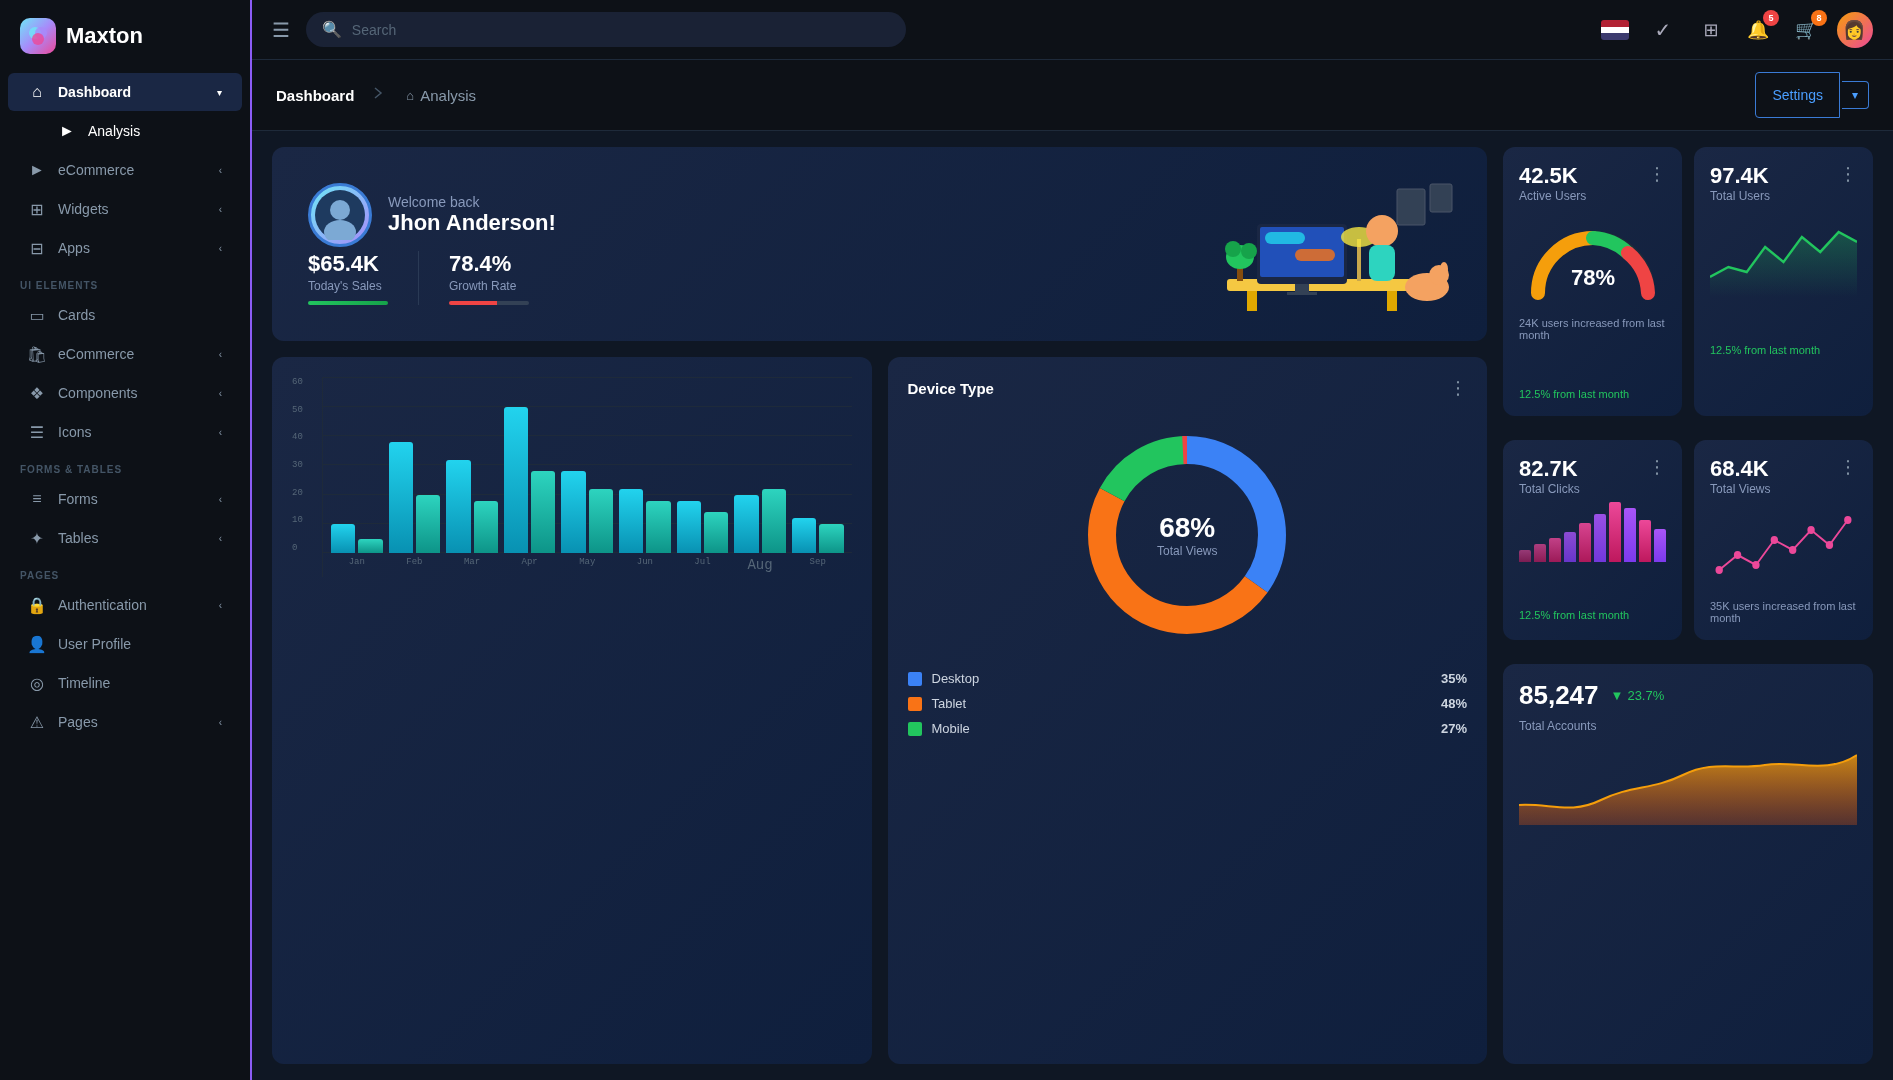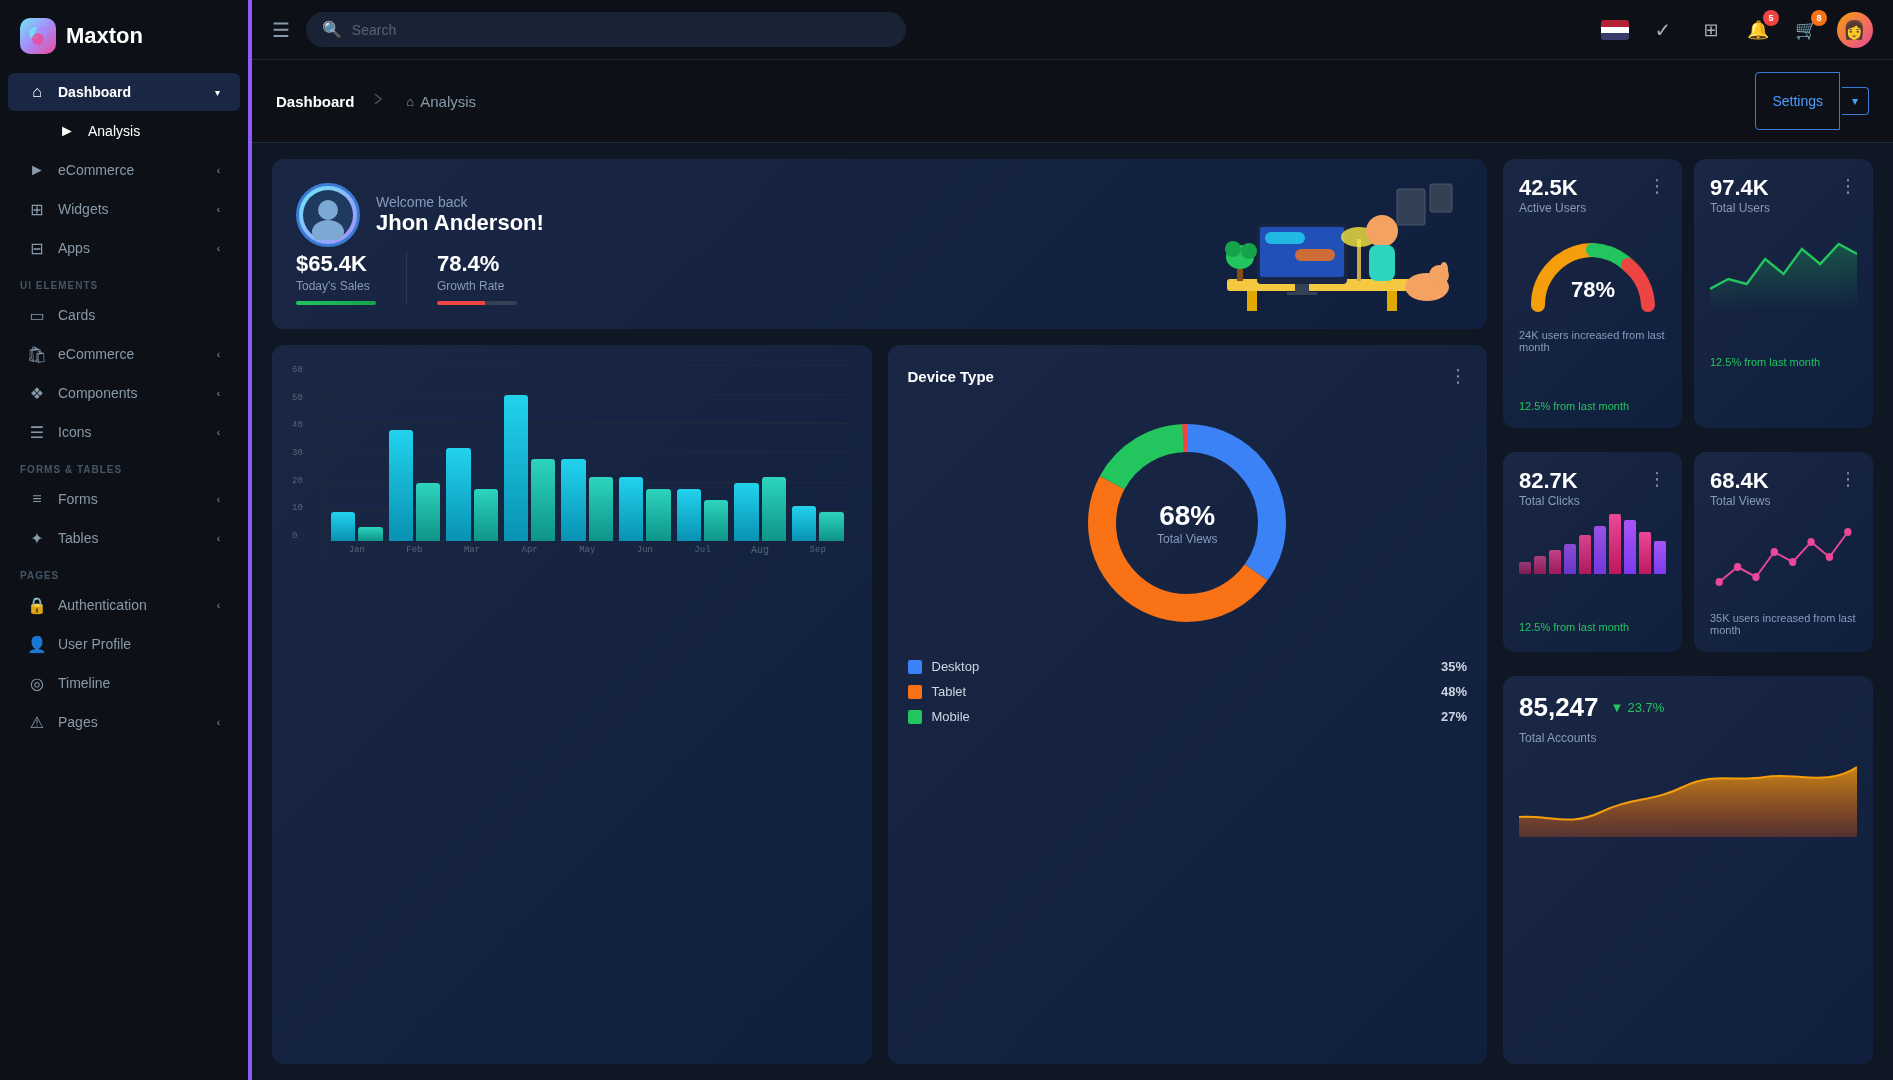--- a/index.html
+++ b/index.html
@@ -1,19 +1,19 @@
 <!DOCTYPE html>
 <html><head>
   <meta charset="utf-8">
   <style>
     * { margin: 0; padding: 0; box-sizing: border-box; }
     body { font-family: 'Segoe UI', Arial, sans-serif; background: #0d1117; color: #fff; display: flex; height: 1080px; width: 1893px; overflow: hidden; }
 
     
-    .sidebar { width: 252px; background: #0d1117; border-right: 4px solid #8b5cf6; display: flex; flex-direction: column; padding: 0; flex-shrink: 0; }
+    .sidebar { width: 252px; background: #0d1117; border-right: 2px solid #8b5cf6; display: flex; flex-direction: column; padding: 0; flex-shrink: 0; }
     .sidebar-logo { display: flex; align-items: center; gap: 10px; padding: 18px 20px; }
     .logo-icon { width: 36px; height: 36px; background: linear-gradient(135deg, #6ee7f7, #a78bfa, #ec4899); border-radius: 10px; display: flex; align-items: center; justify-content: center; }
     .logo-text { font-size: 22px; font-weight: 700; color: #fff; }
     .sidebar-nav { flex: 1; overflow-y: auto; padding-bottom: 20px; }
     .nav-item { display: flex; align-items: center; padding: 10px 20px; cursor: pointer; color: #8899aa; font-size: 14px; gap: 12px; border-radius: 6px; margin: 1px 8px; transition: background 0.2s; position: relative; }
     .nav-item.active { background: #1a2744; color: #fff; }
     .nav-item.active .nav-label { color: #fff; font-weight: 600; }
     .nav-item .nav-icon { width: 18px; height: 18px; display: flex; align-items: center; justify-content: center; font-size: 16px; }
     .nav-item .nav-arrow { margin-left: auto; font-size: 10px; }
     .nav-section-label { padding: 12px 20px 4px; font-size: 10px; color: #445566; letter-spacing: 1px; font-weight: 600; text-transform: uppercase; }
@@ -33,29 +33,29 @@
     .header-icon { width: 36px; height: 36px; border-radius: 50%; display: flex; align-items: center; justify-content: center; cursor: pointer; position: relative; font-size: 18px; color: #8899aa; }
     .badge { position: absolute; top: -2px; right: -2px; width: 16px; height: 16px; border-radius: 50%; font-size: 9px; display: flex; align-items: center; justify-content: center; font-weight: 700; }
     .badge-red { background: #ef4444; color: #fff; }
     .badge-orange { background: #f97316; color: #fff; }
     .flag-icon { width: 28px; height: 20px; border-radius: 3px; background: linear-gradient(180deg, #b22234 33%, #fff 33%, #fff 66%, #3c3b6e 66%); }
     .avatar { width: 36px; height: 36px; border-radius: 50%; background: linear-gradient(135deg, #f59e0b, #ec4899); overflow: hidden; display: flex; align-items: center; justify-content: center; font-size: 18px; }
     .breadcrumb { display: flex; align-items: center; padding: 12px 24px; gap: 16px; border-bottom: 1px solid #1e2a3a; background: #0d1117; }
     .breadcrumb-item { font-size: 15px; color: #8899aa; cursor: pointer; }
     .breadcrumb-item.active { color: #fff; font-weight: 600; }
     .breadcrumb-settings { margin-left: auto; display: flex; align-items: center; gap: 2px; }
-    .settings-btn { background: transparent; border: 1px solid #3a7bd5; color: #4a9eff; padding: 20px 16px; border-radius: 4px 0 0 4px; cursor: pointer; font-size: 14px; }
+    .settings-btn { background: transparent; border: 1px solid #3a7bd5; color: #4a9eff; padding: 14px 16px; border-radius: 4px 0 0 4px; cursor: pointer; font-size: 14px; }
     .settings-btn-arrow { background: transparent; border: 1px solid #3a7bd5; border-left: none; color: #4a9eff; padding: 6px 10px; border-radius: 0 4px 4px 0; cursor: pointer; font-size: 12px; }
 
     .dashboard-content { flex: 1; display: grid; grid-template-columns: 1fr 370px; gap: 16px; padding: 16px 20px; overflow: hidden; }
     .left-column { display: flex; flex-direction: column; gap: 16px; overflow: hidden; }
     .right-column { display: flex; flex-direction: column; gap: 24px; overflow: hidden; }
 
     
-    .welcome-card { background: linear-gradient(135deg, #1a2744 0%, #0f1f3d 100%); border-radius: 12px; padding: 24px; display: flex; align-items: center; gap: 20px; min-height: 160px; position: relative; overflow: hidden; }
+    .welcome-card { background: linear-gradient(135deg, #1a2744 0%, #0f1f3d 100%); border-radius: 12px; padding: 36px; display: flex; align-items: center; gap: 20px; min-height: 160px; position: relative; overflow: hidden; }
     .welcome-avatar { width: 64px; height: 64px; border-radius: 50%; background: linear-gradient(135deg, #6ee7f7, #a78bfa); flex-shrink: 0; display: flex; align-items: center; justify-content: center; font-size: 30px; overflow: hidden; border: 3px solid #3a7bd5; }
     .welcome-stats { display: flex; gap: 30px; }
     .stat-block h3 { font-size: 22px; font-weight: 700; color: #fff; }
     .stat-block p { font-size: 12px; color: #8899bb; margin-top: 2px; }
     .stat-divider { width: 1px; background: #2a3a55; }
     .stat-bar { height: 4px; border-radius: 2px; margin-top: 8px; width: 80px; }
     .bar-green { background: linear-gradient(90deg, #22c55e, #16a34a); }
     .bar-red-gray { background: linear-gradient(90deg, #ef4444 60%, #334155 60%); }
     .welcome-illustration { position: absolute; right: 20px; top: 0; bottom: 0; display: flex; align-items: center; }
 
@@ -407,21 +407,21 @@
                 </div>
 
                 <div style="display:flex;gap:6px;padding:4px 8px 0;height:24px;">
                   <span style="font-size:9px;color:#556677;flex:1;text-align:center;">Jan</span>
                   <span style="font-size:9px;color:#556677;flex:1;text-align:center;">Feb</span>
                   <span style="font-size:9px;color:#556677;flex:1;text-align:center;">Mar</span>
                   <span style="font-size:9px;color:#556677;flex:1;text-align:center;">Apr</span>
                   <span style="font-size:9px;color:#556677;flex:1;text-align:center;">May</span>
                   <span style="font-size:9px;color:#556677;flex:1;text-align:center;">Jun</span>
                   <span style="font-size:9px;color:#556677;flex:1;text-align:center;">Jul</span>
-                  <span style="font-size:10px;color:#556677;flex:1;text-align:center;">Aug</span>
+                  <span style="font-size:14px;color:#556677;flex:1;text-align:center;">Aug</span>
                   <span style="font-size:9px;color:#556677;flex:1;text-align:center;">Sep</span>
                 </div>
               </div>
             </div>
           </div>
         </div>
 
         <div class="device-card">
           <div class="device-header">
             <span class="device-title">Device Type</span>

